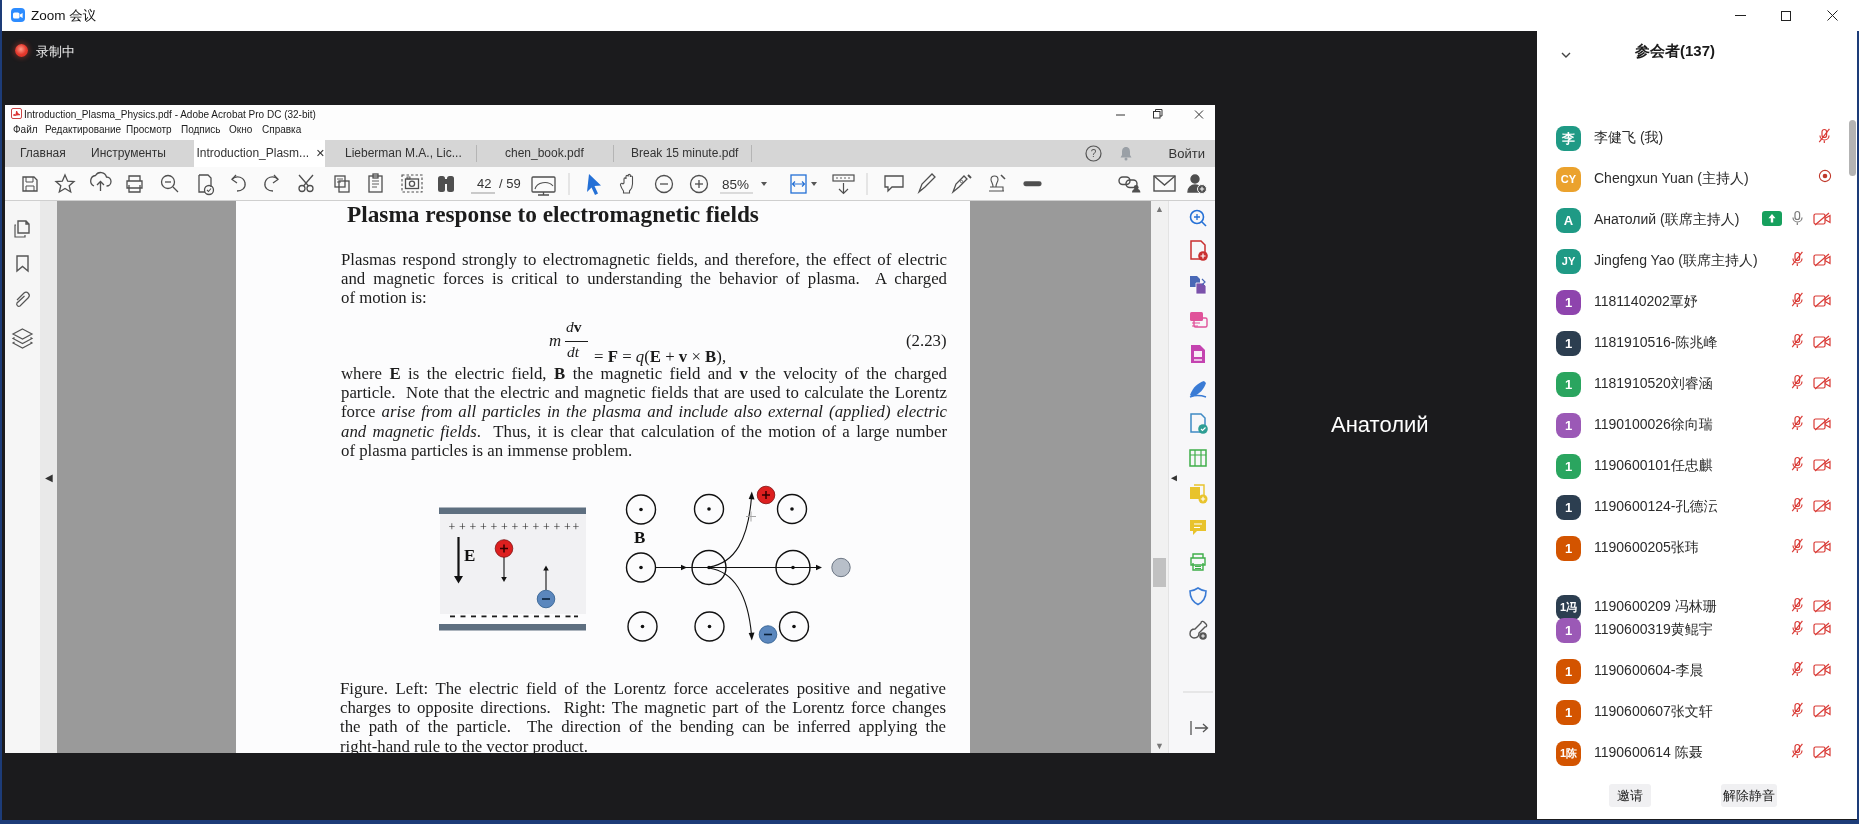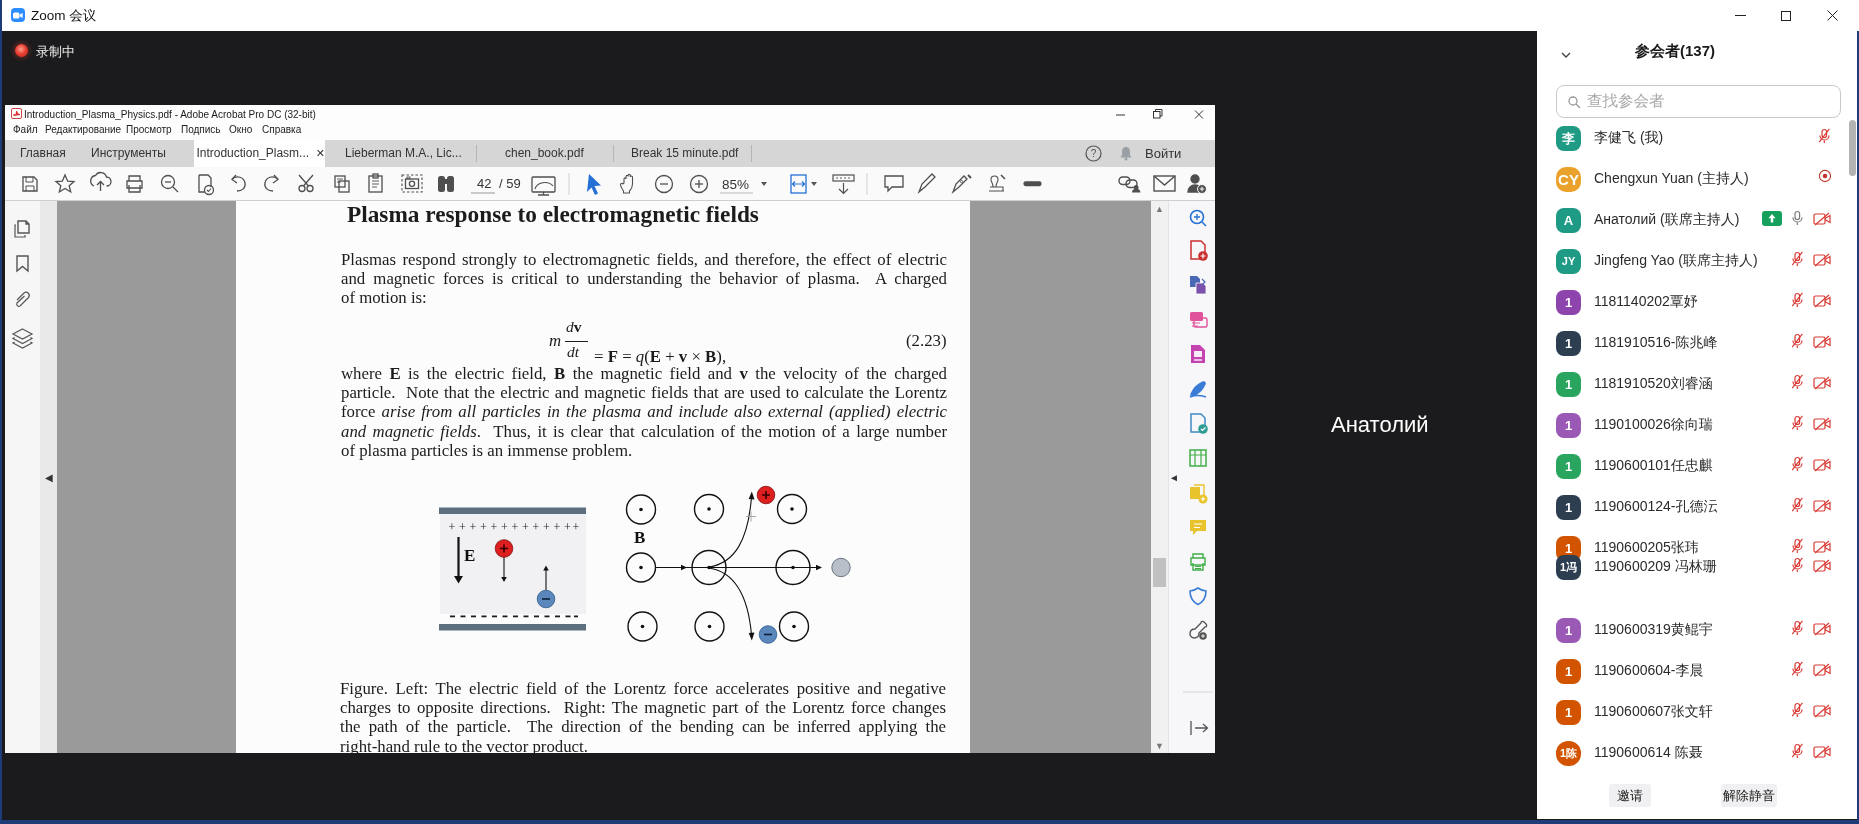--- a/index.html
+++ b/index.html
@@ -22,21 +22,21 @@
 #recdot { left:15px; top:44px; width:13px; height:13px; border-radius:50%; background:radial-gradient(circle at 45% 40%, #ff9c8a 0%, #e63a2e 50%, #cc2d22 100%); box-shadow:0 0 4px 2px rgba(225,70,50,0.3);}
 #rectext { left:36px; top:43px; color:#eeeeee; font-size:13px; }
 
 
 #acrobat { left:5px; top:105px; width:1210px; height:648px; background:#fff; }
 #actitle { left:0; top:0; width:100%; height:18px; background:#fdfdfd; }
 #actitle span { position:absolute; left:19px; top:3.5px; font-size:10px; color:#1a1a1a; }
 #acmenu { left:0; top:18px; width:100%; height:17px; background:#fdfdfd; font-size:10px; color:#222; }
 #acmenu span { position:absolute; top:1px; }
 #actabs { left:0; top:35px; width:100%; height:27px; background:#d6d6d6; font-size:12px; color:#333; }
-.tab { position:absolute; top:0; height:27px; line-height:27px; text-align:left; }
+.tab { position:absolute; top:0; height:27px; line-height:27px; text-align:right; }
 .tabsep { position:absolute; top:5px; height:17px; width:1px; background:#b5b5b5; }
 #tab-active { background:#ffffff; }
 #actoolbar { left:0; top:62px; width:100%; height:34px; background:#fafafa; border-bottom:1px solid #cfcfcf; }
 
 #acmain { left:0; top:96px; width:1210px; height:552px; background:#9a9a9a; }
 #acsidebar { left:0; top:0; width:35px; height:552px; background:#f6f6f6; }
 #acsidestrip { left:35px; top:0; width:17px; height:552px; background:#e9e9e9; }
 #pdfpage { left:231px; top:0; width:734px; height:552px; background:#fcfcfd; overflow:hidden; }
 #acscroll { left:1146px; top:0; width:17px; height:552px; background:#f1f1f1; }
 #acscroll .thumb { position:absolute; left:2px; top:357px; width:13px; height:29px; background:#c1c1c1; }
@@ -469,43 +469,36 @@
       <div style="position:absolute; left:0px; top:271px; color:#333; font-size:10px;">◄</div>
     </div>
   </div>
 </div>
 
 <div id="panel" class="abs">
   <div id="pchev" class="abs"><svg width="12" height="12" viewBox="0 0 12 12">
         <path d="M2 4 L6 8 L10 4" stroke="#444" stroke-width="1.4" fill="none"></path>
       </svg></div>
   <div id="pheader" class="abs">参会者(137)</div>
-  <div id="psearch" class="abs">
-      <svg width="14" height="14" viewBox="0 0 14 14">
-        <circle cx="6" cy="6" r="4" stroke="#999" stroke-width="1.3" fill="none"></circle>
-        <line x1="9" y1="9" x2="13" y2="13" stroke="#999" stroke-width="1.3"></line>
-      </svg>
-      <span>查找参会者</span>
-    </div>
   <div id="pscroll" class="abs"></div>
   <div id="prows" class="abs" style="left:0; top:87px; width:320px; height:660px;">
 <div class="prow" style="top:0px;">
         <div class="pavatar" style="background:#1f9a85; font-size:13px;">李</div>
         <div class="pname">李健飞 (我)</div>
         <div class="picons"><svg width="15" height="16" viewBox="0 0 15 16">
             <g stroke="#d93a35" stroke-width="1.2" fill="none">
               <rect x="5" y="1.5" width="4.6" height="8" rx="2.3"></rect>
               <path d="M3 7.5 a4.5 4.5 0 0 0 9 0"></path>
               <line x1="7.3" y1="12.5" x2="7.3" y2="15"></line>
               <line x1="2.2" y1="14.2" x2="12.4" y2="0.8"></line>
             </g>
           </svg></div>
       </div>
 <div class="prow" style="top:41px;">
-        <div class="pavatar" style="background:#eba22d; font-size:15px;border-radius:10px;">CY</div>
+        <div class="pavatar" style="background:#eba22d; font-size:11px;">CY</div>
         <div class="pname">Chengxun Yuan (主持人)</div>
         <div class="picons"><svg width="14" height="14" viewBox="0 0 14 14">
             <circle cx="7" cy="7" r="5.6" stroke="#c0392b" stroke-width="1.1" fill="none"></circle>
             <circle cx="7" cy="7" r="2.3" fill="#c0392b"></circle>
           </svg></div>
       </div>
 <div class="prow" style="top:82px;">
         <div class="pavatar" style="background:#1f9a85; font-size:13px;">A</div>
         <div class="pname">Анатолий (联席主持人)</div>
         <div class="picons"><svg width="20" height="15" viewBox="0 0 20 15">
@@ -662,21 +655,21 @@
               <line x1="2.2" y1="14.2" x2="12.4" y2="0.8"></line>
             </g>
           </svg><span class="gap"></span><svg width="19" height="14" viewBox="0 0 19 14">
             <g stroke="#d93a35" stroke-width="1.2" fill="none">
               <rect x="1" y="2" width="11" height="10" rx="1.5"></rect>
               <path d="M12 6.5 L17 3.5 L17 10.5 L12 7.5"></path>
               <line x1="2" y1="13" x2="16" y2="1"></line>
             </g>
           </svg></div>
       </div>
-<div class="prow" style="top:429px;">
+<div class="prow" style="top:469px;">
         <div class="pavatar" style="background:#2c3e50; font-size:11px;">1冯</div>
         <div class="pname">1190600209 冯林珊</div>
         <div class="picons"><svg width="15" height="16" viewBox="0 0 15 16">
             <g stroke="#d93a35" stroke-width="1.2" fill="none">
               <rect x="5" y="1.5" width="4.6" height="8" rx="2.3"></rect>
               <path d="M3 7.5 a4.5 4.5 0 0 0 9 0"></path>
               <line x1="7.3" y1="12.5" x2="7.3" y2="15"></line>
               <line x1="2.2" y1="14.2" x2="12.4" y2="0.8"></line>
             </g>
           </svg><span class="gap"></span><svg width="19" height="14" viewBox="0 0 19 14">
@@ -735,21 +728,21 @@
             </g>
           </svg><span class="gap"></span><svg width="19" height="14" viewBox="0 0 19 14">
             <g stroke="#d93a35" stroke-width="1.2" fill="none">
               <rect x="1" y="2" width="11" height="10" rx="1.5"></rect>
               <path d="M12 6.5 L17 3.5 L17 10.5 L12 7.5"></path>
               <line x1="2" y1="13" x2="16" y2="1"></line>
             </g>
           </svg></div>
       </div>
 <div class="prow" style="top:615px;">
-        <div class="pavatar" style="background:#d35400; font-size:11px;border-radius:12px;">1陈</div>
+        <div class="pavatar" style="background:#d35400; font-size:11px;">1陈</div>
         <div class="pname">1190600614 陈聂</div>
         <div class="picons"><svg width="15" height="16" viewBox="0 0 15 16">
             <g stroke="#d93a35" stroke-width="1.2" fill="none">
               <rect x="5" y="1.5" width="4.6" height="8" rx="2.3"></rect>
               <path d="M3 7.5 a4.5 4.5 0 0 0 9 0"></path>
               <line x1="7.3" y1="12.5" x2="7.3" y2="15"></line>
               <line x1="2.2" y1="14.2" x2="12.4" y2="0.8"></line>
             </g>
           </svg><span class="gap"></span><svg width="19" height="14" viewBox="0 0 19 14">
             <g stroke="#d93a35" stroke-width="1.2" fill="none">

